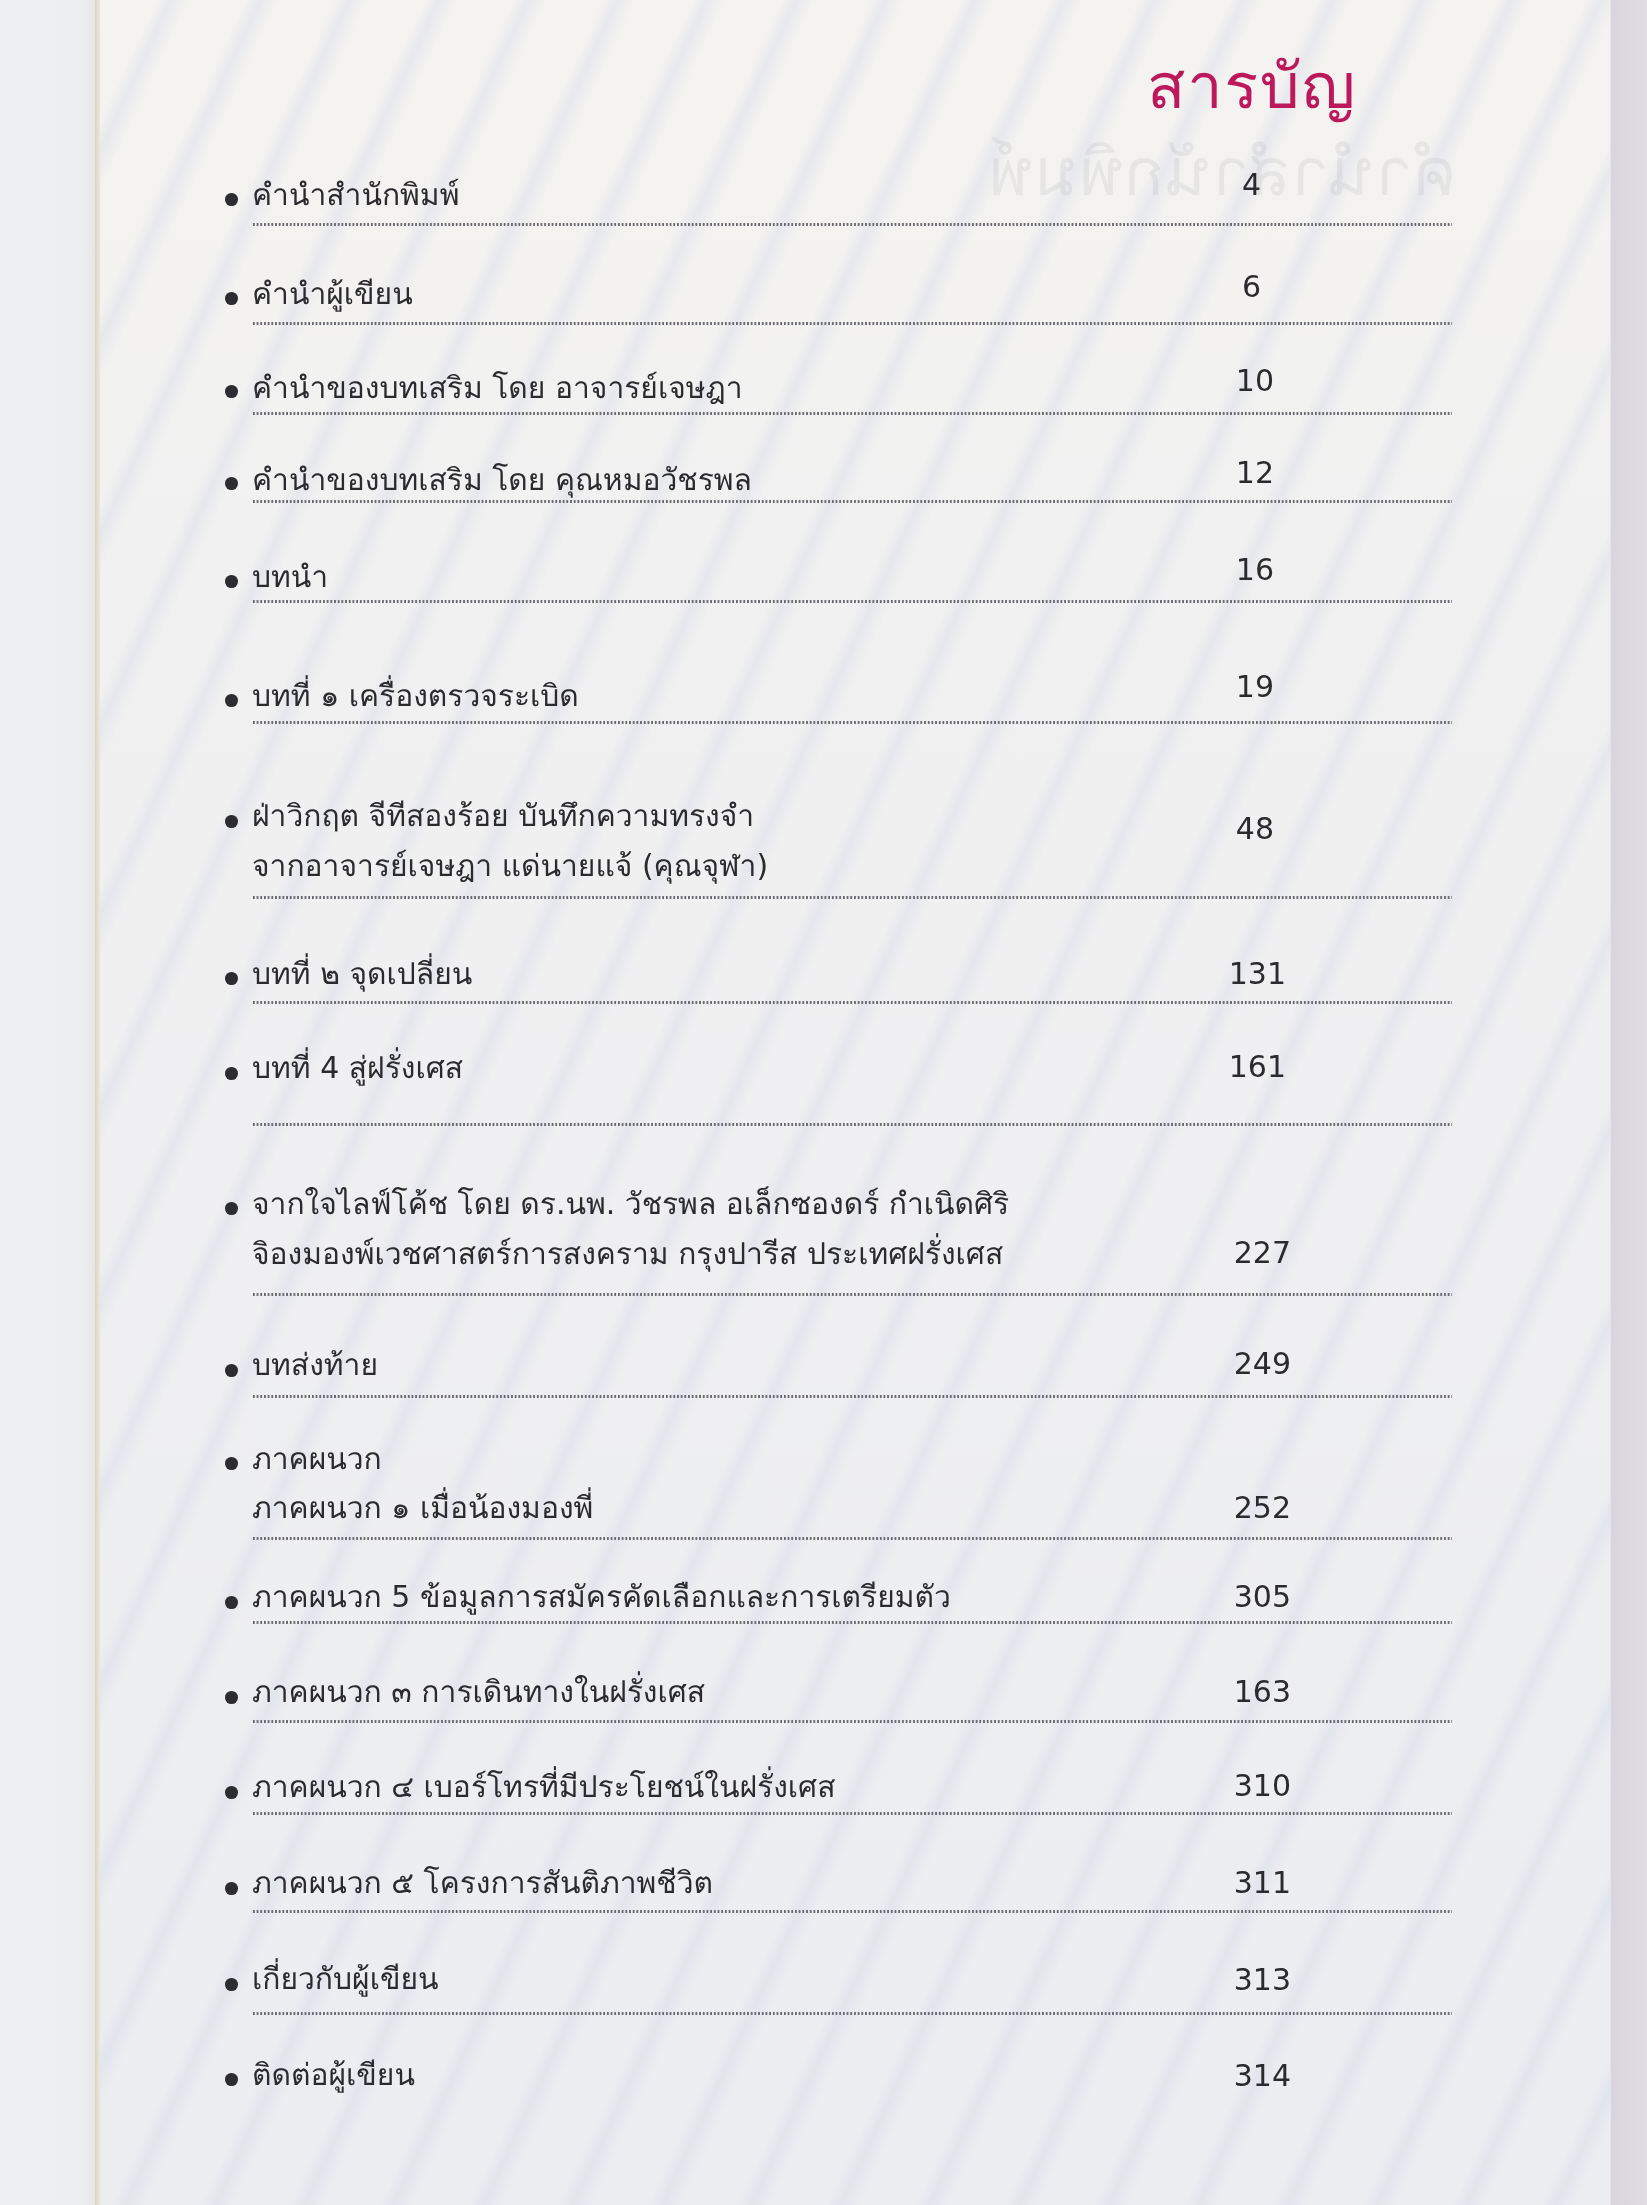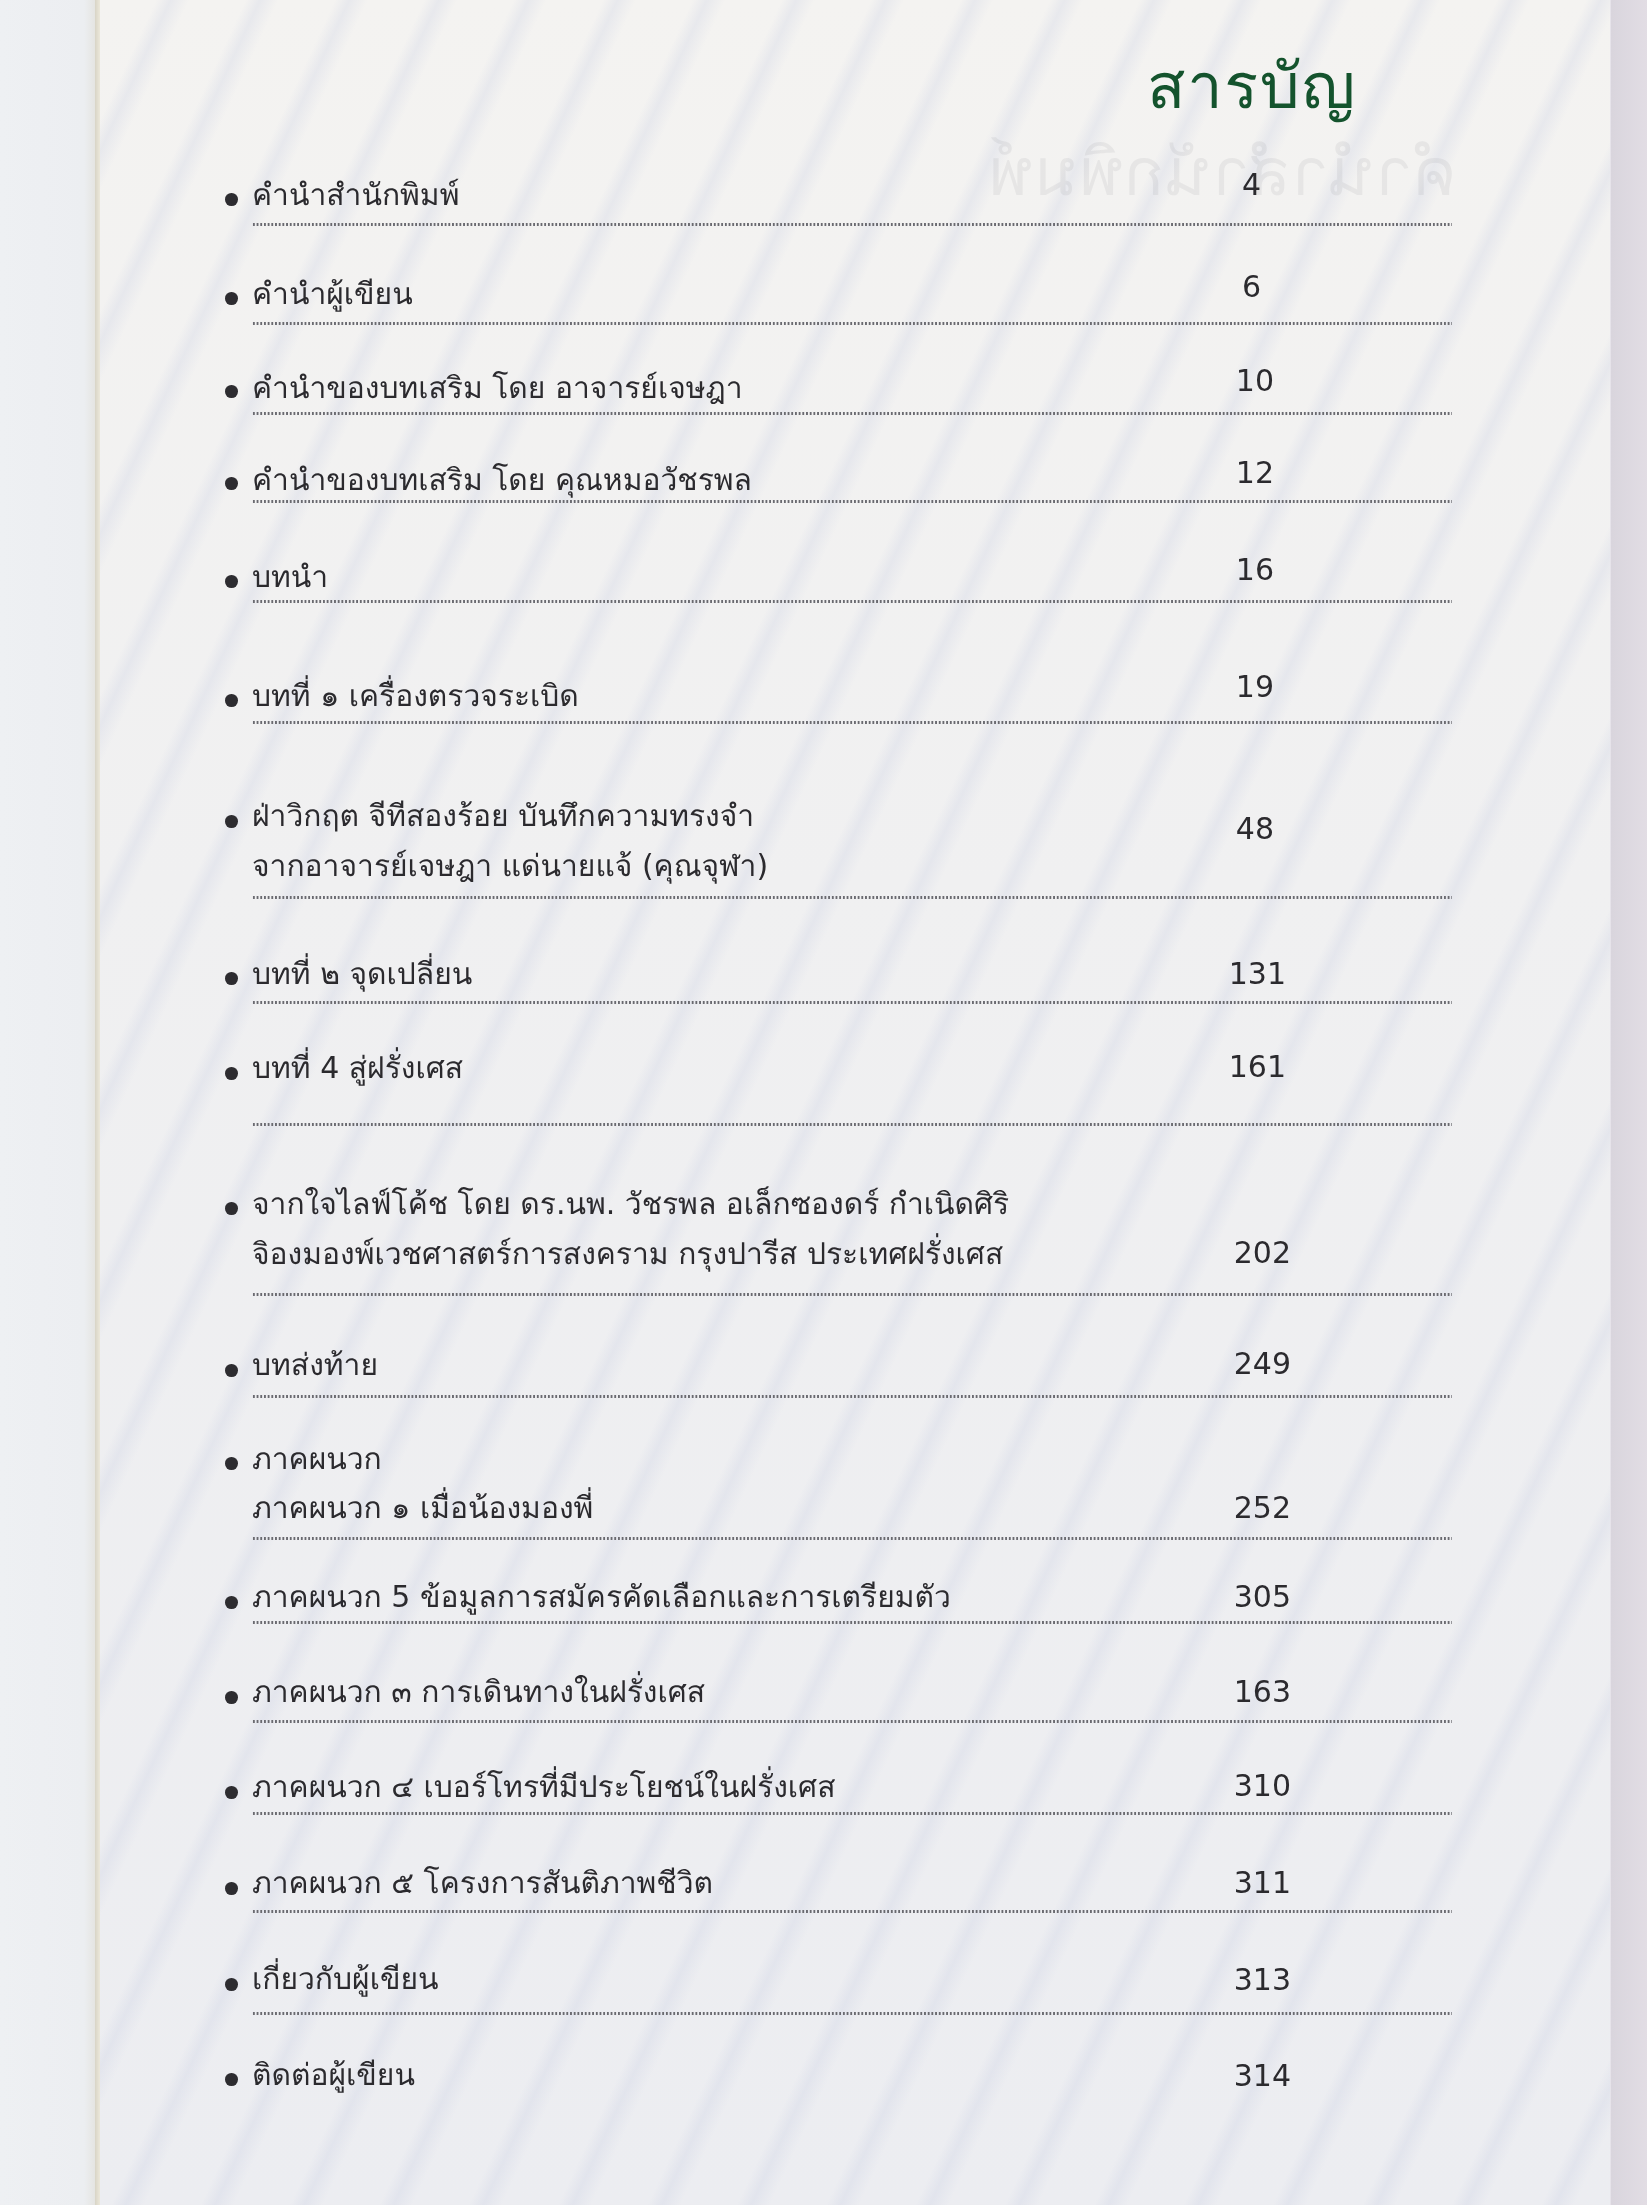--- a/index.html
+++ b/index.html
@@ -48,21 +48,21 @@
     color: rgba(120,120,130,0.10);
     transform: scaleX(-1);
     white-space: nowrap;
     letter-spacing: 1.7px;
   }
   .title {
     position: absolute;
     left: 1147px; top: 36px;
     font-size: 63px;
     font-weight: normal;
-    color: #14532d;
+    color: #be185d;
     letter-spacing: 1.7px;
     margin: 0;
     white-space: nowrap;
   }
   .toc {
     position: absolute;
     left: 0; top: 0;
     width: 1647px; height: 2205px;
   }
   .entry-line {
@@ -174,21 +174,21 @@
     <span class="bullet" style="top:1067px"></span>
     <span class="entry-line" style="top:1053px">บทที่ 4 สู่ฝรั่งเศส</span>
     <span class="page-num" style="top:1052px; left:1184px">161</span>
     <div class="leader" style="top:1123px"></div>
   </div>
 
   <div>
     <span class="bullet" style="top:1202px"></span>
     <span class="entry-line" style="top:1189px">จากใจไลฟ์โค้ช โดย ดร.นพ. วัชรพล อเล็กซองดร์ กำเนิดศิริ</span>
     <span class="entry-line" style="top:1239px">จิองมองพ์เวชศาสตร์การสงคราม กรุงปารีส ประเทศฝรั่งเศส</span>
-    <span class="page-num" style="top:1238px; left:1189px">202</span>
+    <span class="page-num" style="top:1238px; left:1189px">227</span>
     <div class="leader" style="top:1293px"></div>
   </div>
 
   <div>
     <span class="bullet" style="top:1364px"></span>
     <span class="entry-line" style="top:1350px">บทส่งท้าย</span>
     <span class="page-num" style="top:1349px; left:1189px">249</span>
     <div class="leader" style="top:1395px"></div>
   </div>
 

